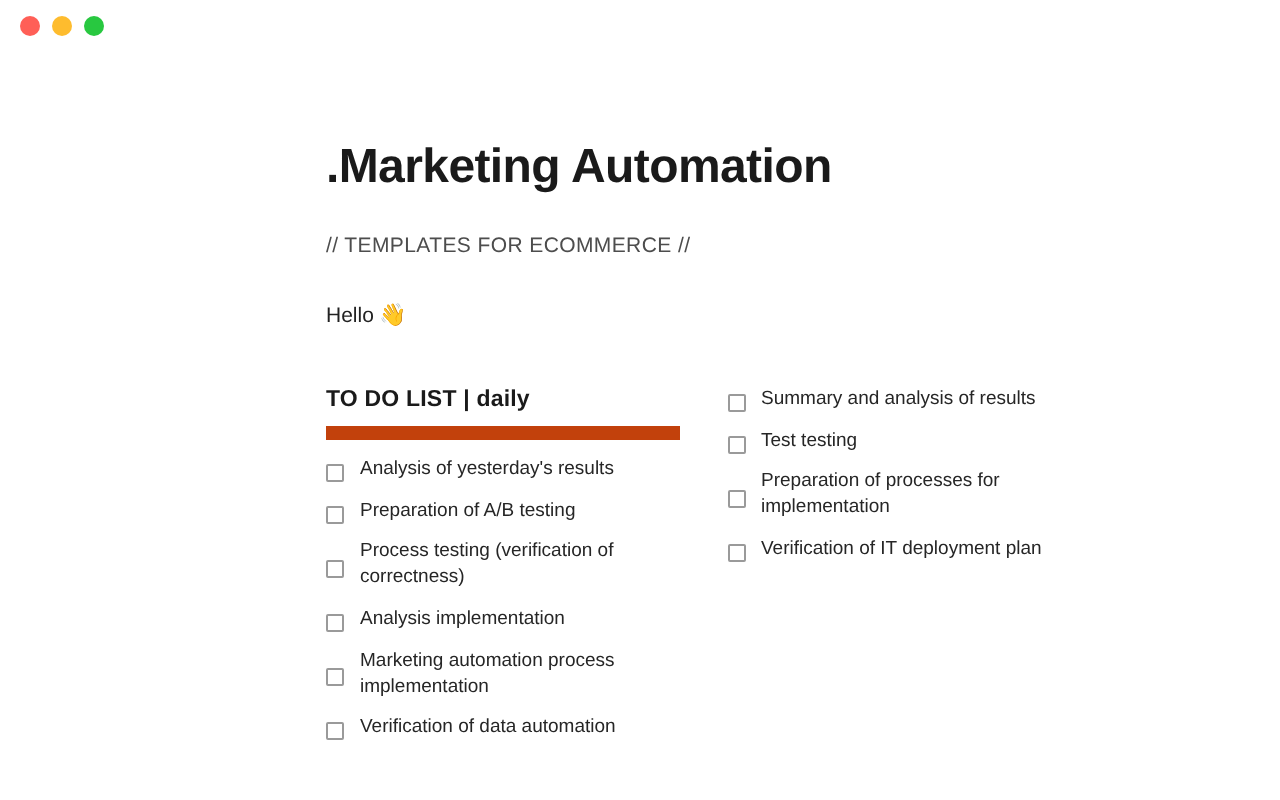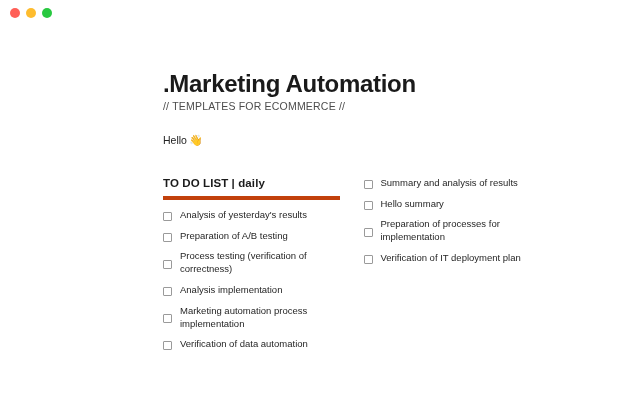--- a/index.html
+++ b/index.html
@@ -53,21 +53,21 @@
     font-size: 24px;
     font-weight: bold;
     color: #1a1a1a;
     letter-spacing: -0.3px;
     margin: 24px 0 0 0;
     line-height: 1.2;
   }
   .doc-subtitle {
     font-size: 10.5px;
     color: #4d4d4d;
-    margin: 1px 0 0 0;
+    margin: 18px 0 0 0;
     letter-spacing: 0.2px;
   }
   .greeting {
     font-size: 10.5px;
     color: #222;
     margin: 22px 0 0 0;
   }
   .greeting .emoji { font-size: 11px; }
 
   .columns {
@@ -75,21 +75,21 @@
     margin-top: 30px;
     gap: 24px;
   }
   .col { width: 190px; }
 
   .section-head {
     font-size: 11.5px;
     font-weight: bold;
     color: #1a1a1a;
     padding-bottom: 7px;
-    border-bottom: 4px solid #c2410c;
+    border-bottom: 7px solid #c2410c;
     margin-bottom: 9px;
     letter-spacing: 0.1px;
   }
   .todo-item {
     display: flex;
     align-items: center;
     margin-bottom: 8px;
   }
   .checkbox {
     width: 9px;
@@ -160,21 +160,21 @@
         </div>
 
         <div class="col">
 
           <div class="todo-item">
             <span class="checkbox"></span>
             <span class="todo-label">Summary and analysis of results</span>
           </div>
           <div class="todo-item">
             <span class="checkbox"></span>
-            <span class="todo-label">Hello summary</span>
+            <span class="todo-label">Test testing</span>
           </div>
           <div class="todo-item">
             <span class="checkbox"></span>
             <span class="todo-label">Preparation of processes for implementation</span>
           </div>
           <div class="todo-item">
             <span class="checkbox"></span>
             <span class="todo-label">Verification of IT deployment plan</span>
           </div>
         </div>

